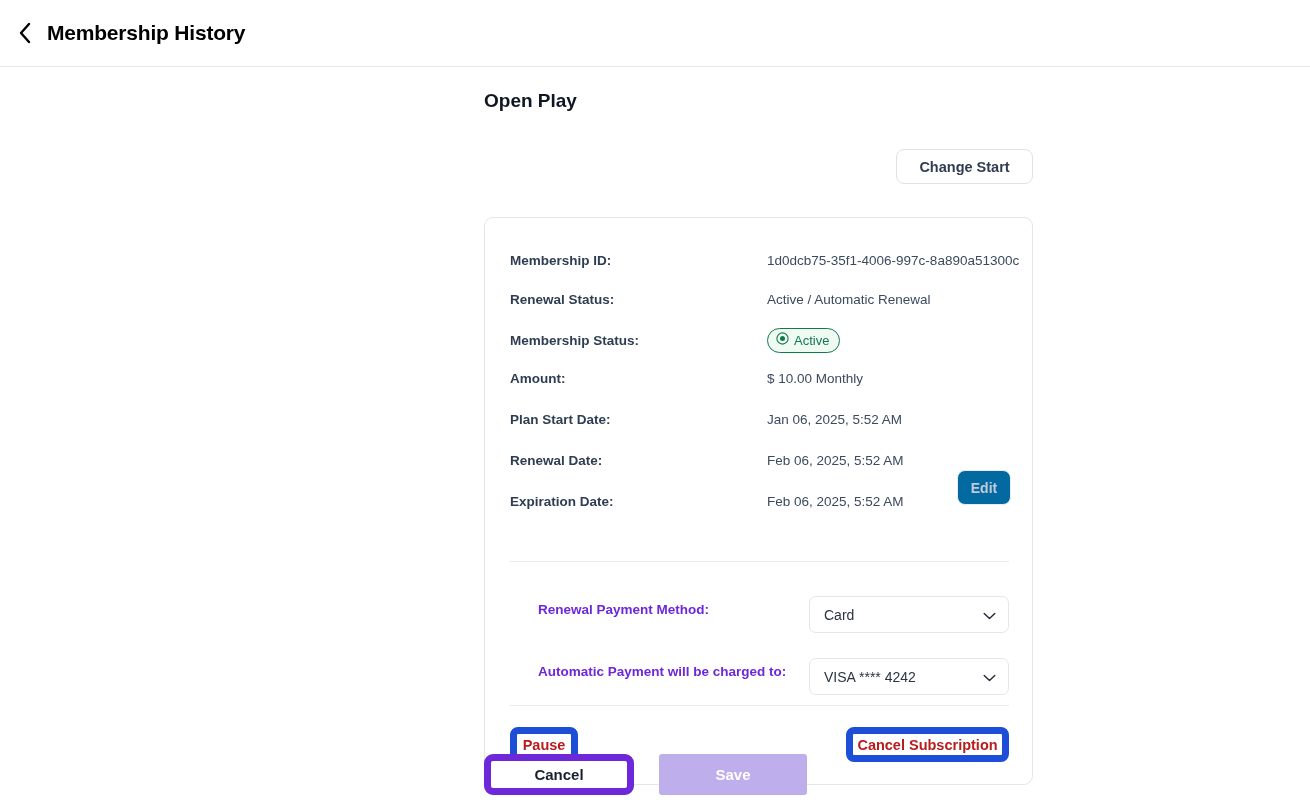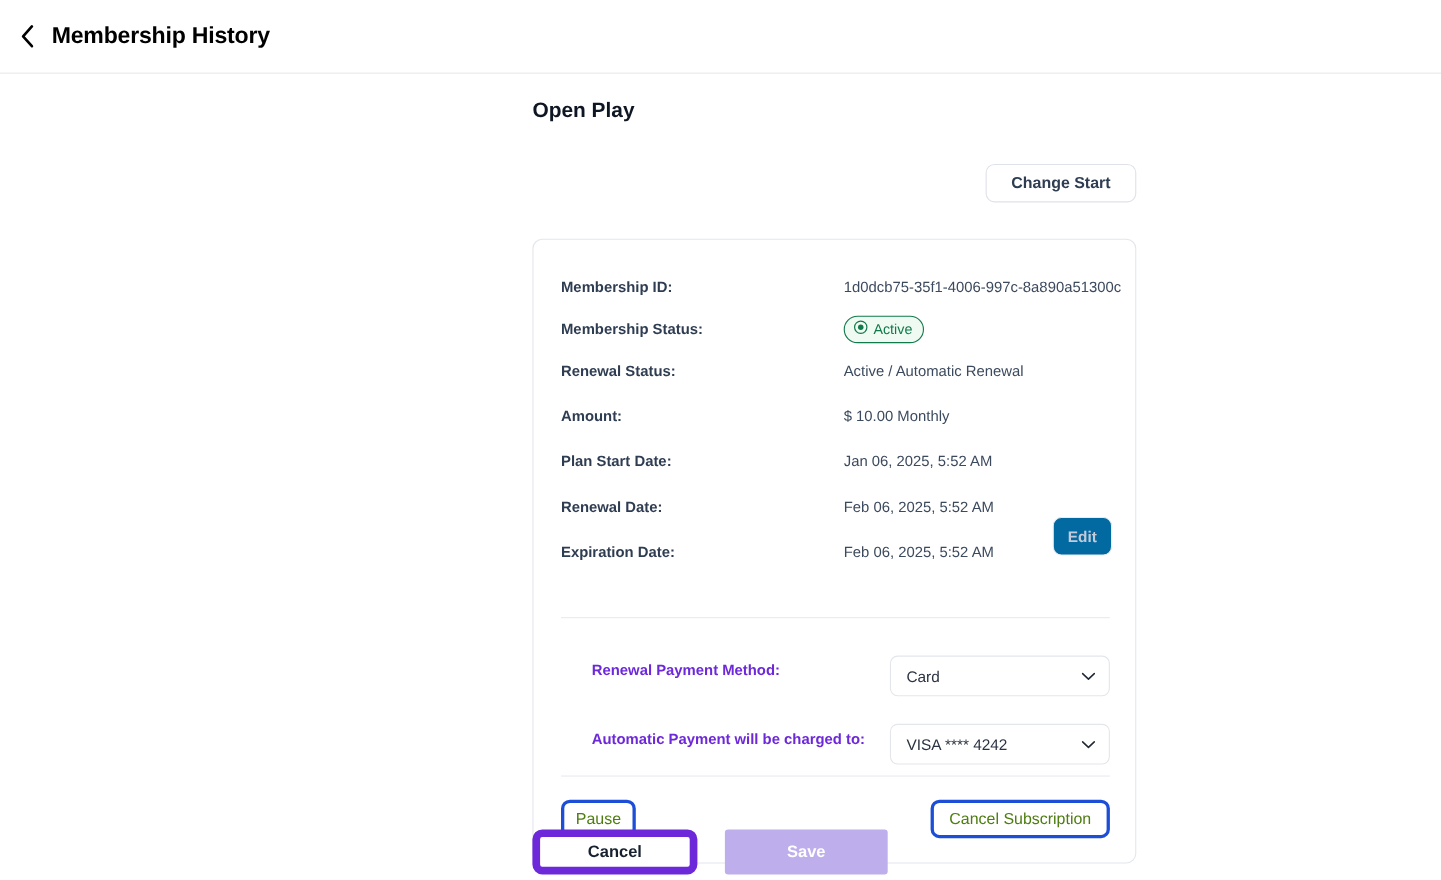--- a/index.html
+++ b/index.html
@@ -224,26 +224,26 @@
     left: 25px;
     top: 509px;
     width: 499px;
     display: flex;
     align-items: center;
     justify-content: space-between;
   }
   .ghost-btn {
     height: 35px;
     background: #ffffff;
-    border: 3px solid #1d4ed8;
+    border: 7px solid #1d4ed8;
     border-radius: 8px;
     font-family: "Liberation Sans", sans-serif;
     font-size: 14.5px;
-    font-weight: normal;
-    color: #4d7c0f;
+    font-weight: bold;
+    color: #b91c1c;
     cursor: pointer;
     display: flex;
     align-items: center;
     justify-content: center;
     white-space: nowrap;
   }
   .pause-btn { width: 68px; }
   .cancel-sub-btn { width: 163px; }
 
   
@@ -307,40 +307,40 @@
 
   <button class="change-plan-btn">Change Start</button>
 
   <div class="card">
 
     <div class="detail-rows">
 
       <div class="drow row-id">
         <div class="lbl">Membership ID:</div>
         <div class="val">1d0dcb75-35f1-4006-997c-8a890a51300c</div>
+      </div>
+
+      <div class="drow row-renewal-status">
+        <div class="lbl">Renewal Status:</div>
+        <div class="val">Active / Automatic Renewal</div>
       </div>
 
       <div class="drow row-status">
         <div class="lbl">Membership Status:</div>
         <div class="badge-active">
           <span class="dot-icon">
             <svg width="13" height="13" viewBox="0 0 13 13" fill="none">
               <circle cx="6.5" cy="6.5" r="5.6" stroke="#117a4b" stroke-width="1.1"></circle>
               <circle cx="6.5" cy="6.5" r="2.5" fill="#117a4b"></circle>
             </svg>
           </span>
           <span>Active</span>
         </div>
       </div>
 
-      <div class="drow row-renewal-status">
-        <div class="lbl">Renewal Status:</div>
-        <div class="val">Active / Automatic Renewal</div>
-      </div>
-
       <div class="drow row-amount">
         <div class="lbl">Amount:</div>
         <div class="val">$ 10.00 Monthly</div>
       </div>
 
       <div class="drow row-start">
         <div class="lbl">Plan Start Date:</div>
         <div class="val">Jan 06, 2025, 5:52 AM</div>
       </div>
 

